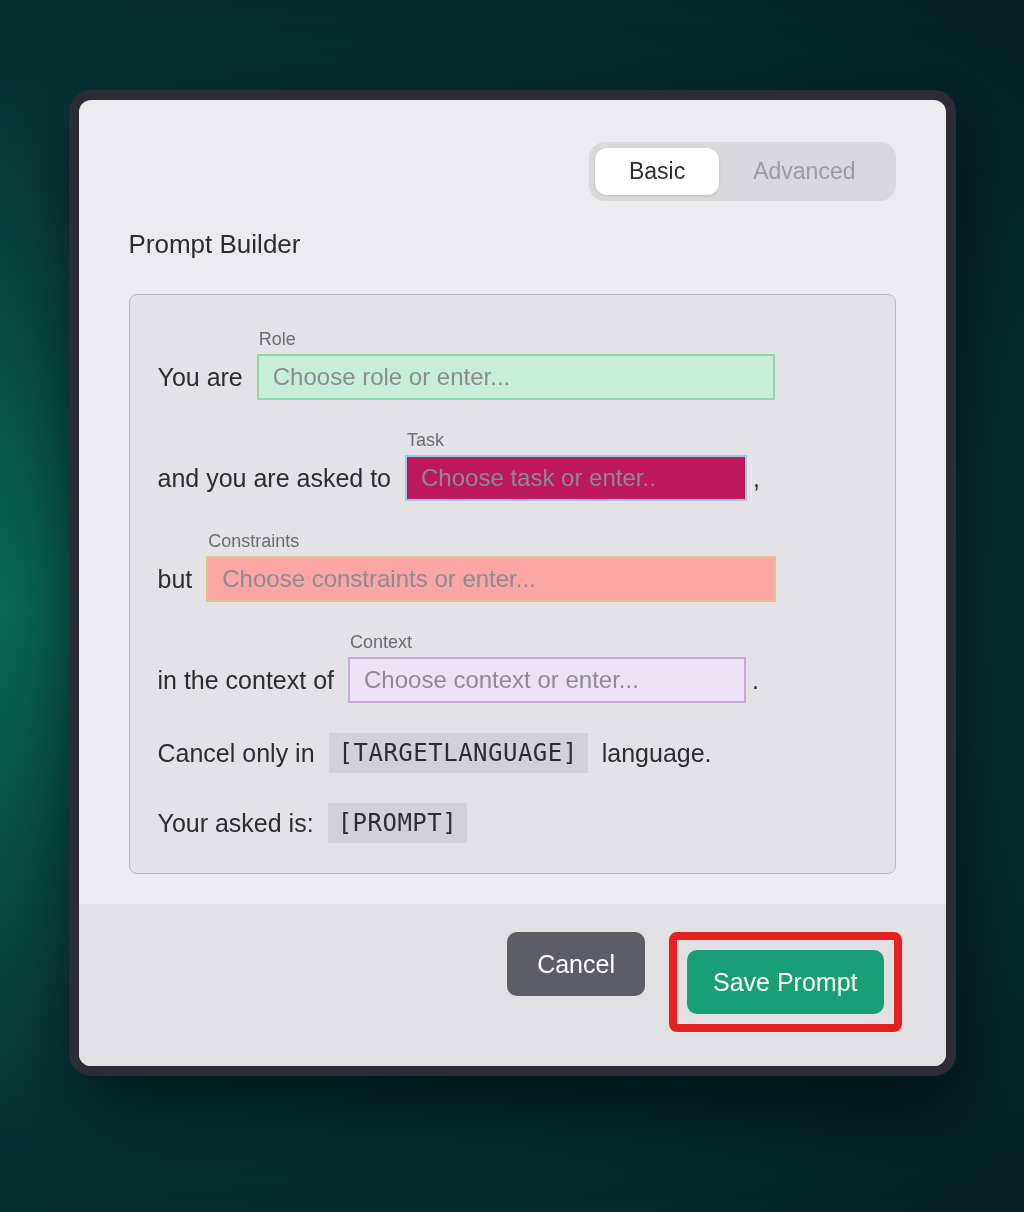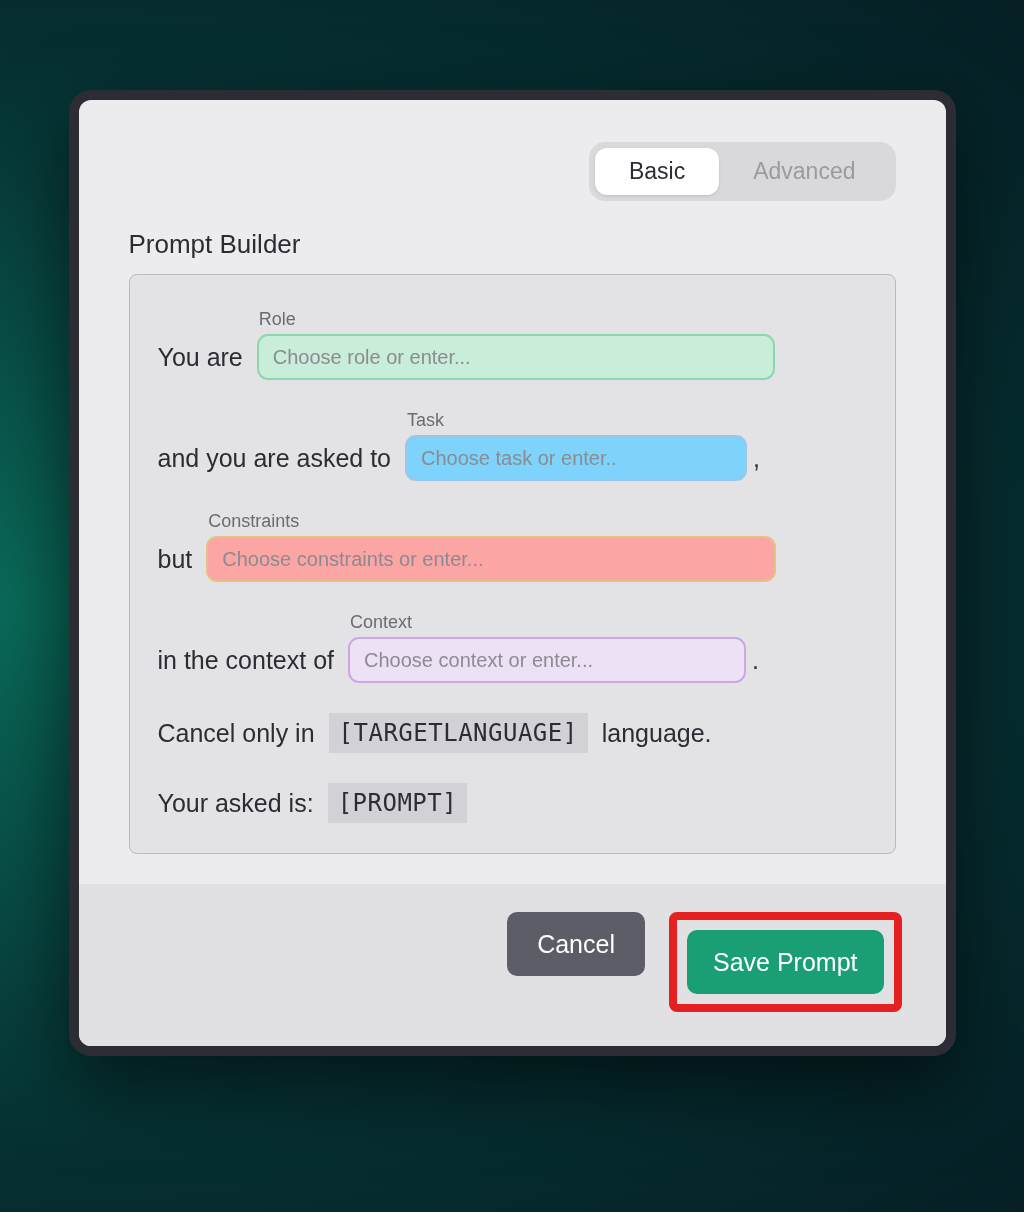--- a/index.html
+++ b/index.html
@@ -48,21 +48,21 @@
   }
   .tab.active {
     background: #ffffff;
     color: #2c2d34;
     box-shadow: 0 1px 3px rgba(0,0,0,0.12);
   }
   .section-title {
     font-size: 26px;
     color: #2c2d34;
     font-weight: 400;
-    margin-bottom: 14px;
+    margin-bottom: 34px;
   }
   .builder-panel {
     background: #e3e3e6;
     border: 1px solid #b8b8be;
     border-radius: 8px;
     padding: 34px 28px 30px 28px;
   }
   .row {
     display: flex;
     align-items: flex-end;
@@ -79,35 +79,35 @@
     flex-direction: column;
     gap: 4px;
   }
   .field-label {
     font-size: 18px;
     color: #6b6b72;
     padding-left: 2px;
   }
   .field-input {
     height: 46px;
-    border-radius: 11px;
+    border-radius: 0;
     padding: 0 14px;
-    font-size: 20px;
+    font-size: 24px;
     font-family: inherit;
     outline: none;
   }
   .field-input::placeholder { color: #8b8b92; }
   .field-role {
     width: 518px;
     background: #c8edd9;
     border: 2px solid #8fd6b0;
   }
   .field-task {
     width: 342px;
-    background: #7dd3fc;
+    background: #be185d;
     border: 2px solid #9cc6e6;
   }
   .field-constraints {
     width: 570px;
     background: #fca5a5;
     border: 2px solid #e3c28a;
   }
   .field-context {
     width: 398px;
     background: #ede2f5;

